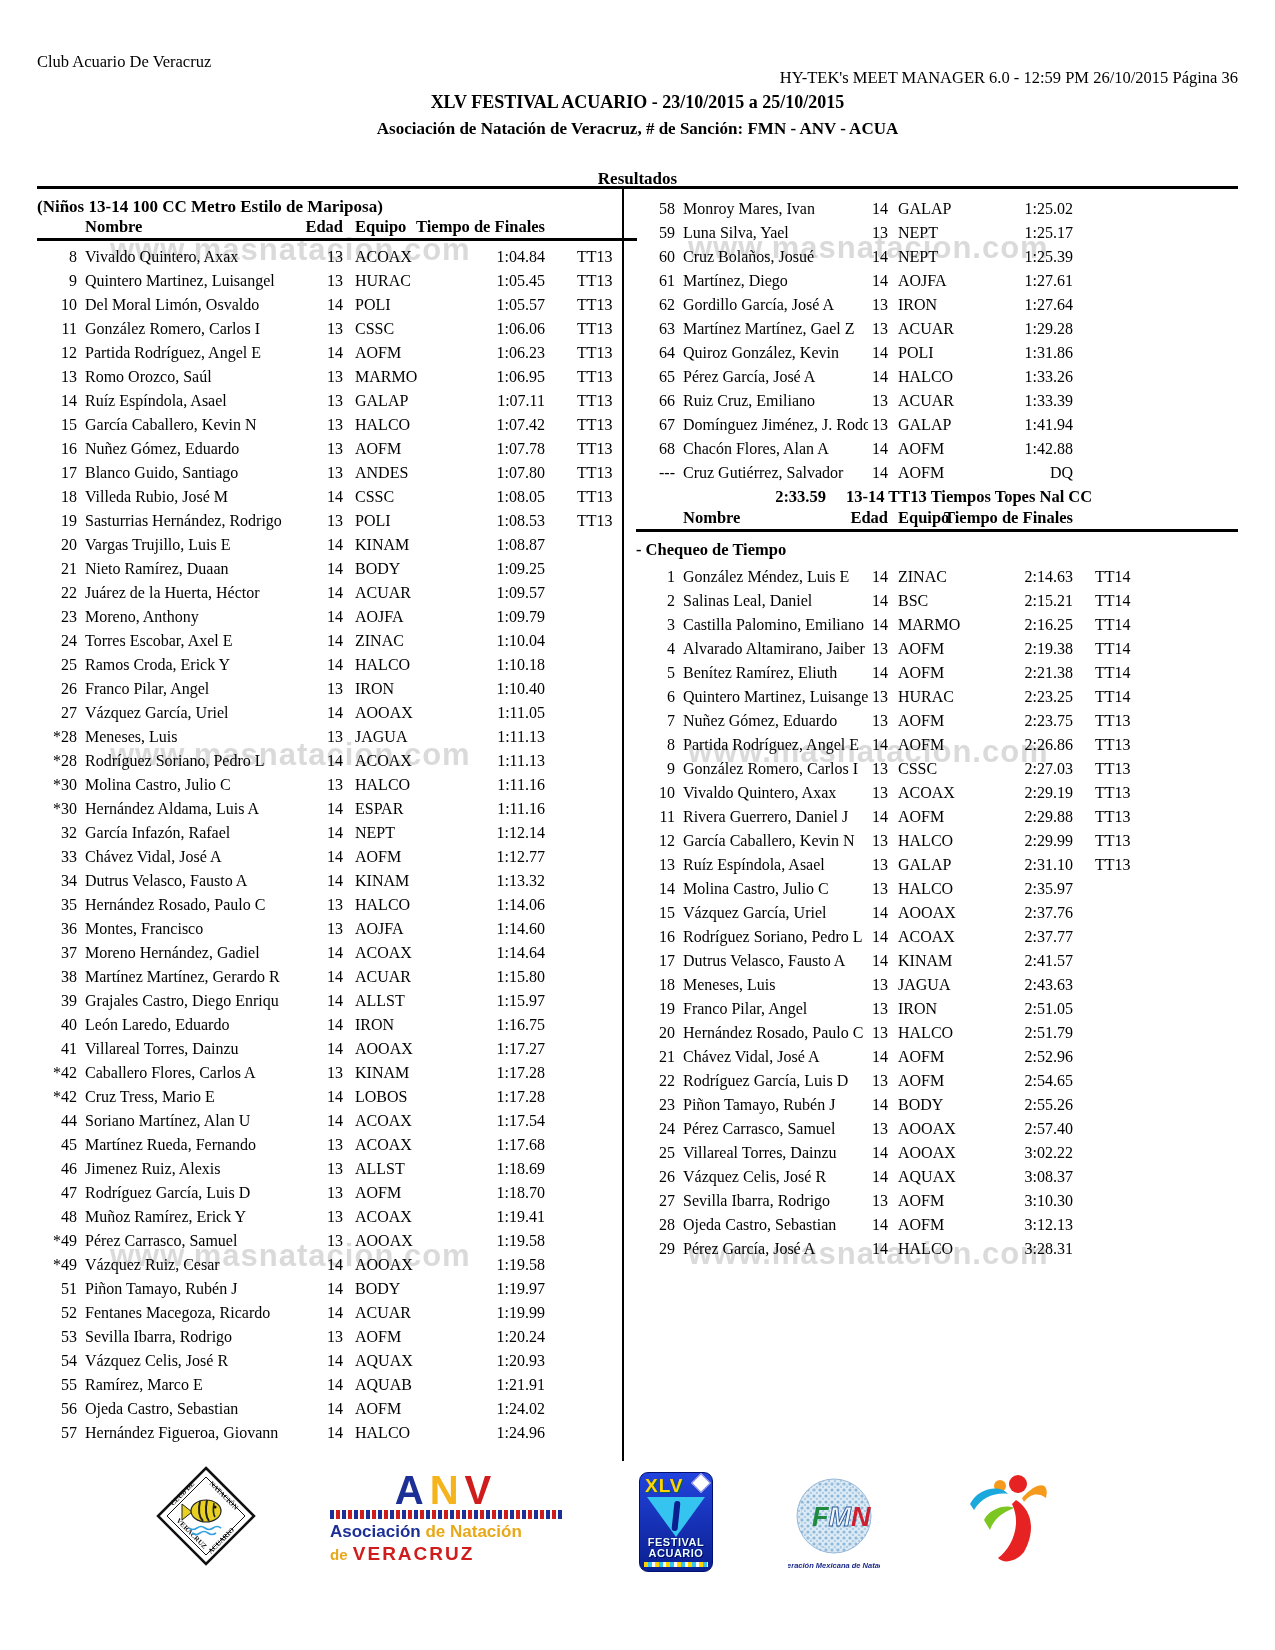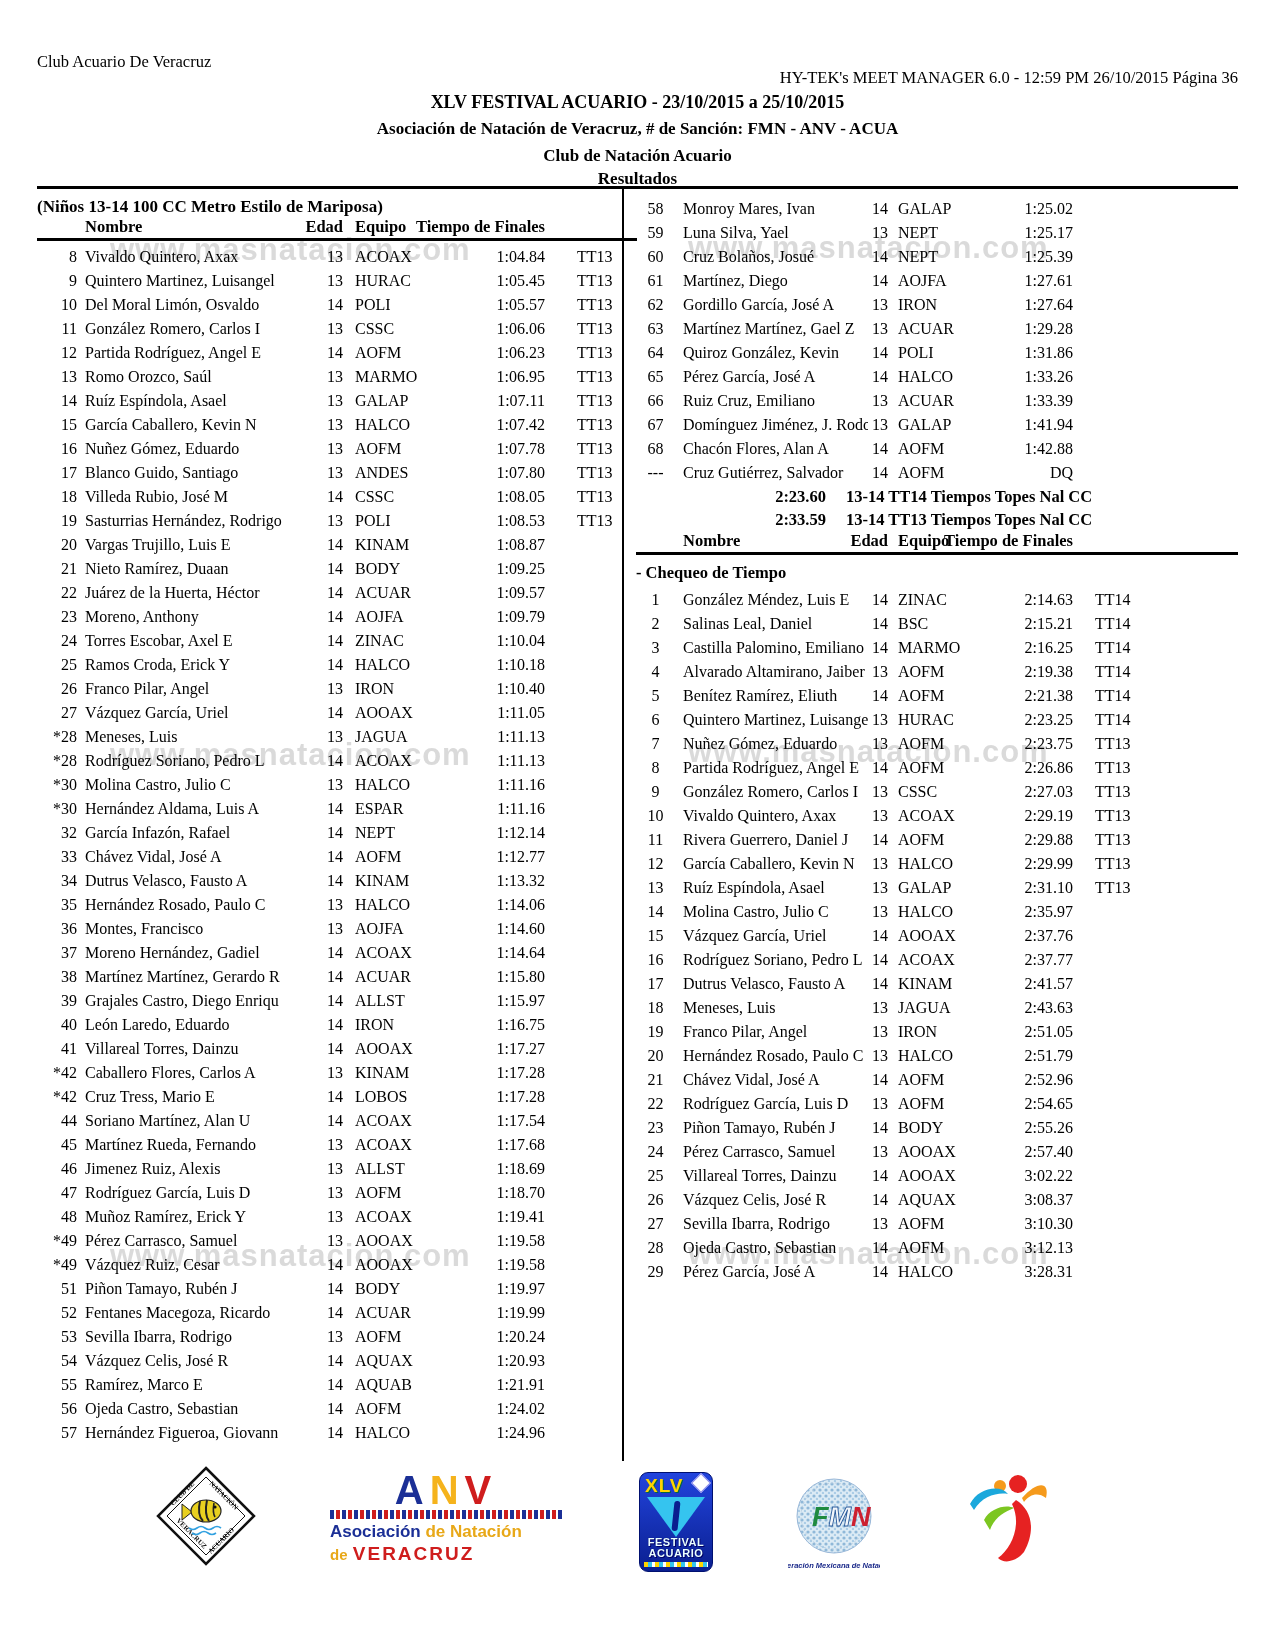--- a/index.html
+++ b/index.html
@@ -25,21 +25,21 @@
   .rows{margin-top:4px;}
   .r-row{display:flex;line-height:24px;font-size:16px;white-space:nowrap;}
   
   .c-rank{flex:none;width:40px;text-align:right;}
   .c-name{flex:none;width:238px;padding-left:8px;overflow:hidden;}
   .c-age{flex:none;width:20px;text-align:right;}
   .c-team{flex:none;width:88px;padding-left:12px;}
   .c-time{flex:none;width:102px;text-align:right;}
   .c-tt{flex:none;width:60px;padding-left:32px;}
   
-  #right-col .c-rank{width:39px;text-align:center;}
+  #right-col .c-rank{width:39px;}
   #right-col .c-name{width:185px;}
   #right-col .c-team{width:85px;padding-left:10px;}
   #right-col .c-time{width:90px;}
   #right-col .c-tt{padding-left:22px;}
   #right-col .rows-first{margin-top:0;padding-top:2px;}
   #event2-title{margin-top:17px;}
   .std-row{display:flex;font-weight:bold;font-size:16.5px;line-height:23px;white-space:nowrap;}
   .std-time{flex:none;width:190px;text-align:right;}
   .std-label{padding-left:20px;}
   #right-col .hdr-row{margin-top:1px;}
@@ -80,21 +80,20 @@
 </style>
 </head>
 <body>
 
 <div class="page">
 
   <div class="hdr-left">Club Acuario De Veracruz</div>
   <div class="hdr-right">HY-TEK's MEET MANAGER 6.0 - 12:59 PM  26/10/2015  Página 36</div>
   <div class="center-line" id="meet-title">XLV  FESTIVAL ACUARIO - 23/10/2015 a 25/10/2015</div>
   <div class="center-line" id="meet-subtitle">Asociación de Natación de Veracruz, # de Sanción: FMN - ANV - ACUA</div>
-  <div class="center-line" id="meet-org">Club de Natación Acuario</div>
   <div class="center-line" id="results-label">Resultados</div>
   <div id="hr-main"></div>
   <div id="vdiv"></div>
 
   <div class="wm" style="left:110px;top:232px">www.masnatacion.com</div>
   <div class="wm" style="left:688px;top:230px">www.masnatacion.com</div>
   <div class="wm" style="left:110px;top:737px">www.masnatacion.com</div>
   <div class="wm" style="left:688px;top:734px">www.masnatacion.com</div>
   <div class="wm" style="left:110px;top:1238px">www.masnatacion.com</div>
   <div class="wm" style="left:688px;top:1236px">www.masnatacion.com</div>
@@ -605,24 +604,20 @@
         <div class="r-row">
           <span class="c-rank">---</span>
           <span class="c-name">Cruz Gutiérrez, Salvador</span>
           <span class="c-age">14</span>
           <span class="c-team">AOFM</span>
           <span class="c-time">DQ</span>
           <span class="c-tt"></span>
         </div>
       </div>
 
-    <div class="std-row">
-      <span class="std-time">2:23.60</span>
-      <span class="std-label">13-14 TT14 Tiempos Topes Nal CC</span>
-    </div>
     <div class="std-row">
       <span class="std-time">2:33.59</span>
       <span class="std-label">13-14 TT13 Tiempos Topes Nal CC</span>
     </div>
     <div class="hdr-row">
       <span class="c-rank"></span>
       <span class="c-name">Nombre</span>
       <span class="c-age">Edad</span>
       <span class="c-team">Equipo</span>
       <span class="c-time">Tiempo de Finales</span>

